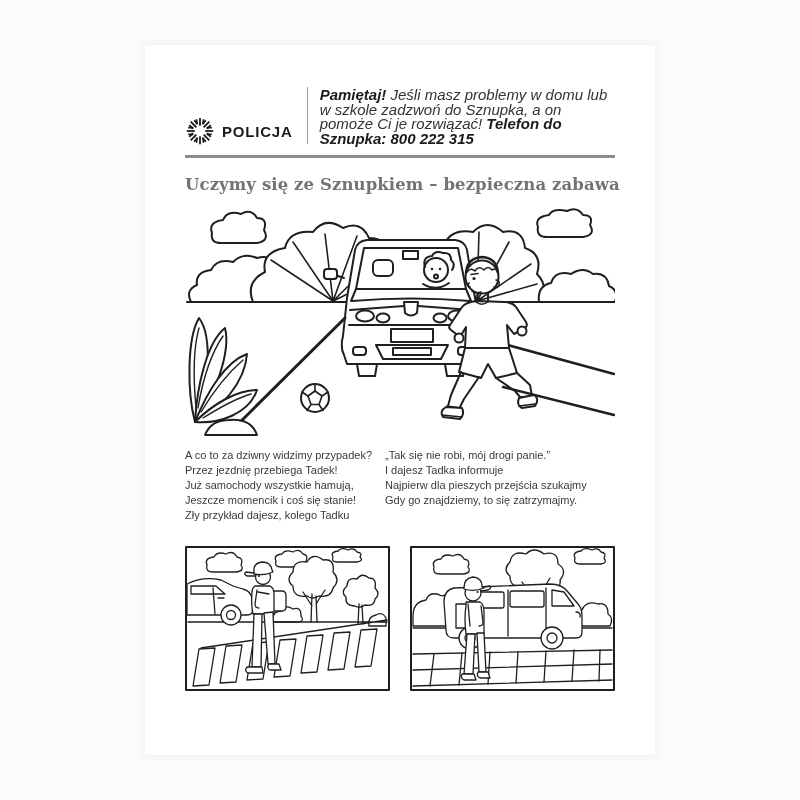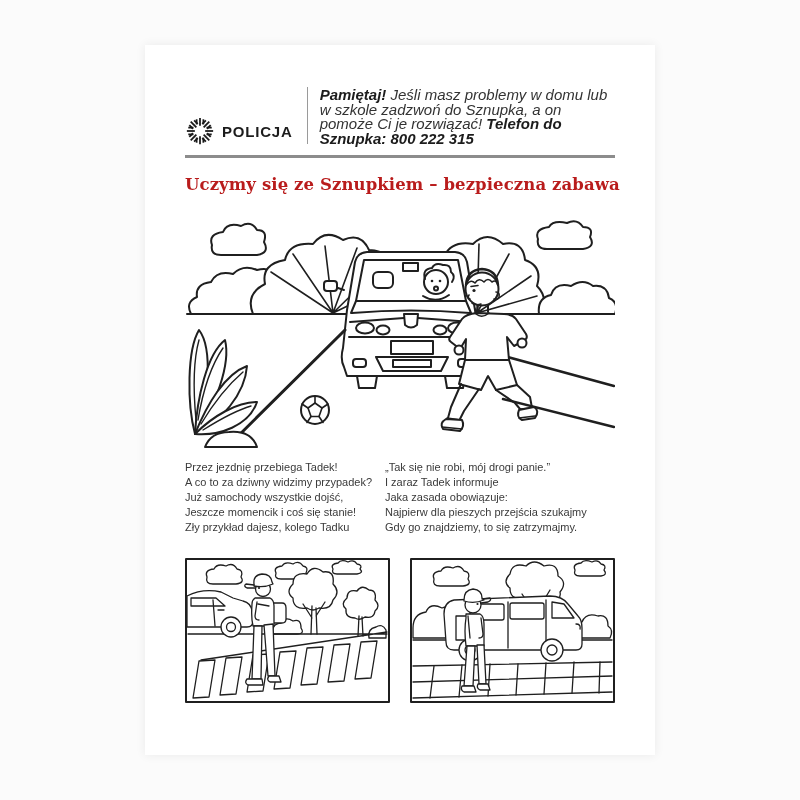--- a/index.html
+++ b/index.html
@@ -18,21 +18,21 @@
   .logo svg{ width:30px; height:30px; display:block; }
   .wordmark{ font-size:15px; font-weight:bold; letter-spacing:.8px; color:#1c1c1c; }
   .hdr-divider{ width:1px; align-self:stretch; background:#9a9a9a; margin:2px 12px 2px 14px; }
   .reminder{ flex:1; font-size:15px; line-height:14.5px; color:#333; padding-top:3px; max-width:308px;font-style:italic; }
   .reminder strong{ color:#1c1c1c; }
   .hdr-rule{ height:3px; background:#8c8c8c; margin-top:9px; }
 
   
   h1.title{
     font-family:"DejaVu Serif", serif; font-weight:bold;
-    font-size:16.5px; color:#b91c1c; margin:17px 0 24px; letter-spacing:.1px;
+    font-size:16.5px; color:#737373; margin:17px 0 12px; letter-spacing:.1px;
     white-space:nowrap;
   }
 
   
   .main-illu{ width:430px; height:230px; }
   .main-illu svg, .panel svg{ width:100%; height:100%; display:block; }
 
   
   .poem{ display:flex; margin-top:12px; }
   .poem .col-l{ width:200px; }
@@ -183,30 +183,29 @@
           <path stroke-width="1.6" d="M335,191 L347,190"></path>
           <path fill="#fff" d="M334,192 Q331,199 337,202 L350,200 Q355,193 349,189 Z"></path>
           <path stroke-width="1.4" d="M334,200 L350,198"></path>
         </g>
       </g>
     </svg>
   </div>
 
   <section class="poem">
     <div class="col-l">
+      <div class="line">A co to za dziwny widzimy przypadek?</div>
       <div class="line">Przez jezdnię przebiega Tadek!</div>
-      <div class="line">A co to za dziwny widzimy przypadek?</div>
-      <div class="line">Już samochody wszystkie dojść,</div>
+      <div class="line">Już samochody wszystkie hamują,</div>
       <div class="line">Jeszcze momencik i coś się stanie!</div>
       <div class="line">Zły przykład dajesz, kolego Tadku</div>
     </div>
     <div class="col-r">
       <div class="line">„Tak się nie robi, mój drogi panie.”</div>
-      <div class="line">I zaraz Tadek informuje</div>
-      <div class="line">Jaka zasada obowiązuje:</div>
+      <div class="line">I dajesz Tadka informuje</div>
       <div class="line">Najpierw dla pieszych przejścia szukajmy</div>
       <div class="line">Gdy go znajdziemy, to się zatrzymajmy.</div>
     </div>
   </section>
 
   <section class="panels">
 
     <figure class="panel">
       <svg viewBox="0 0 205 145">
         <g stroke="#1f1f1f" fill="none" stroke-width="1.3" stroke-linecap="round" stroke-linejoin="round">

